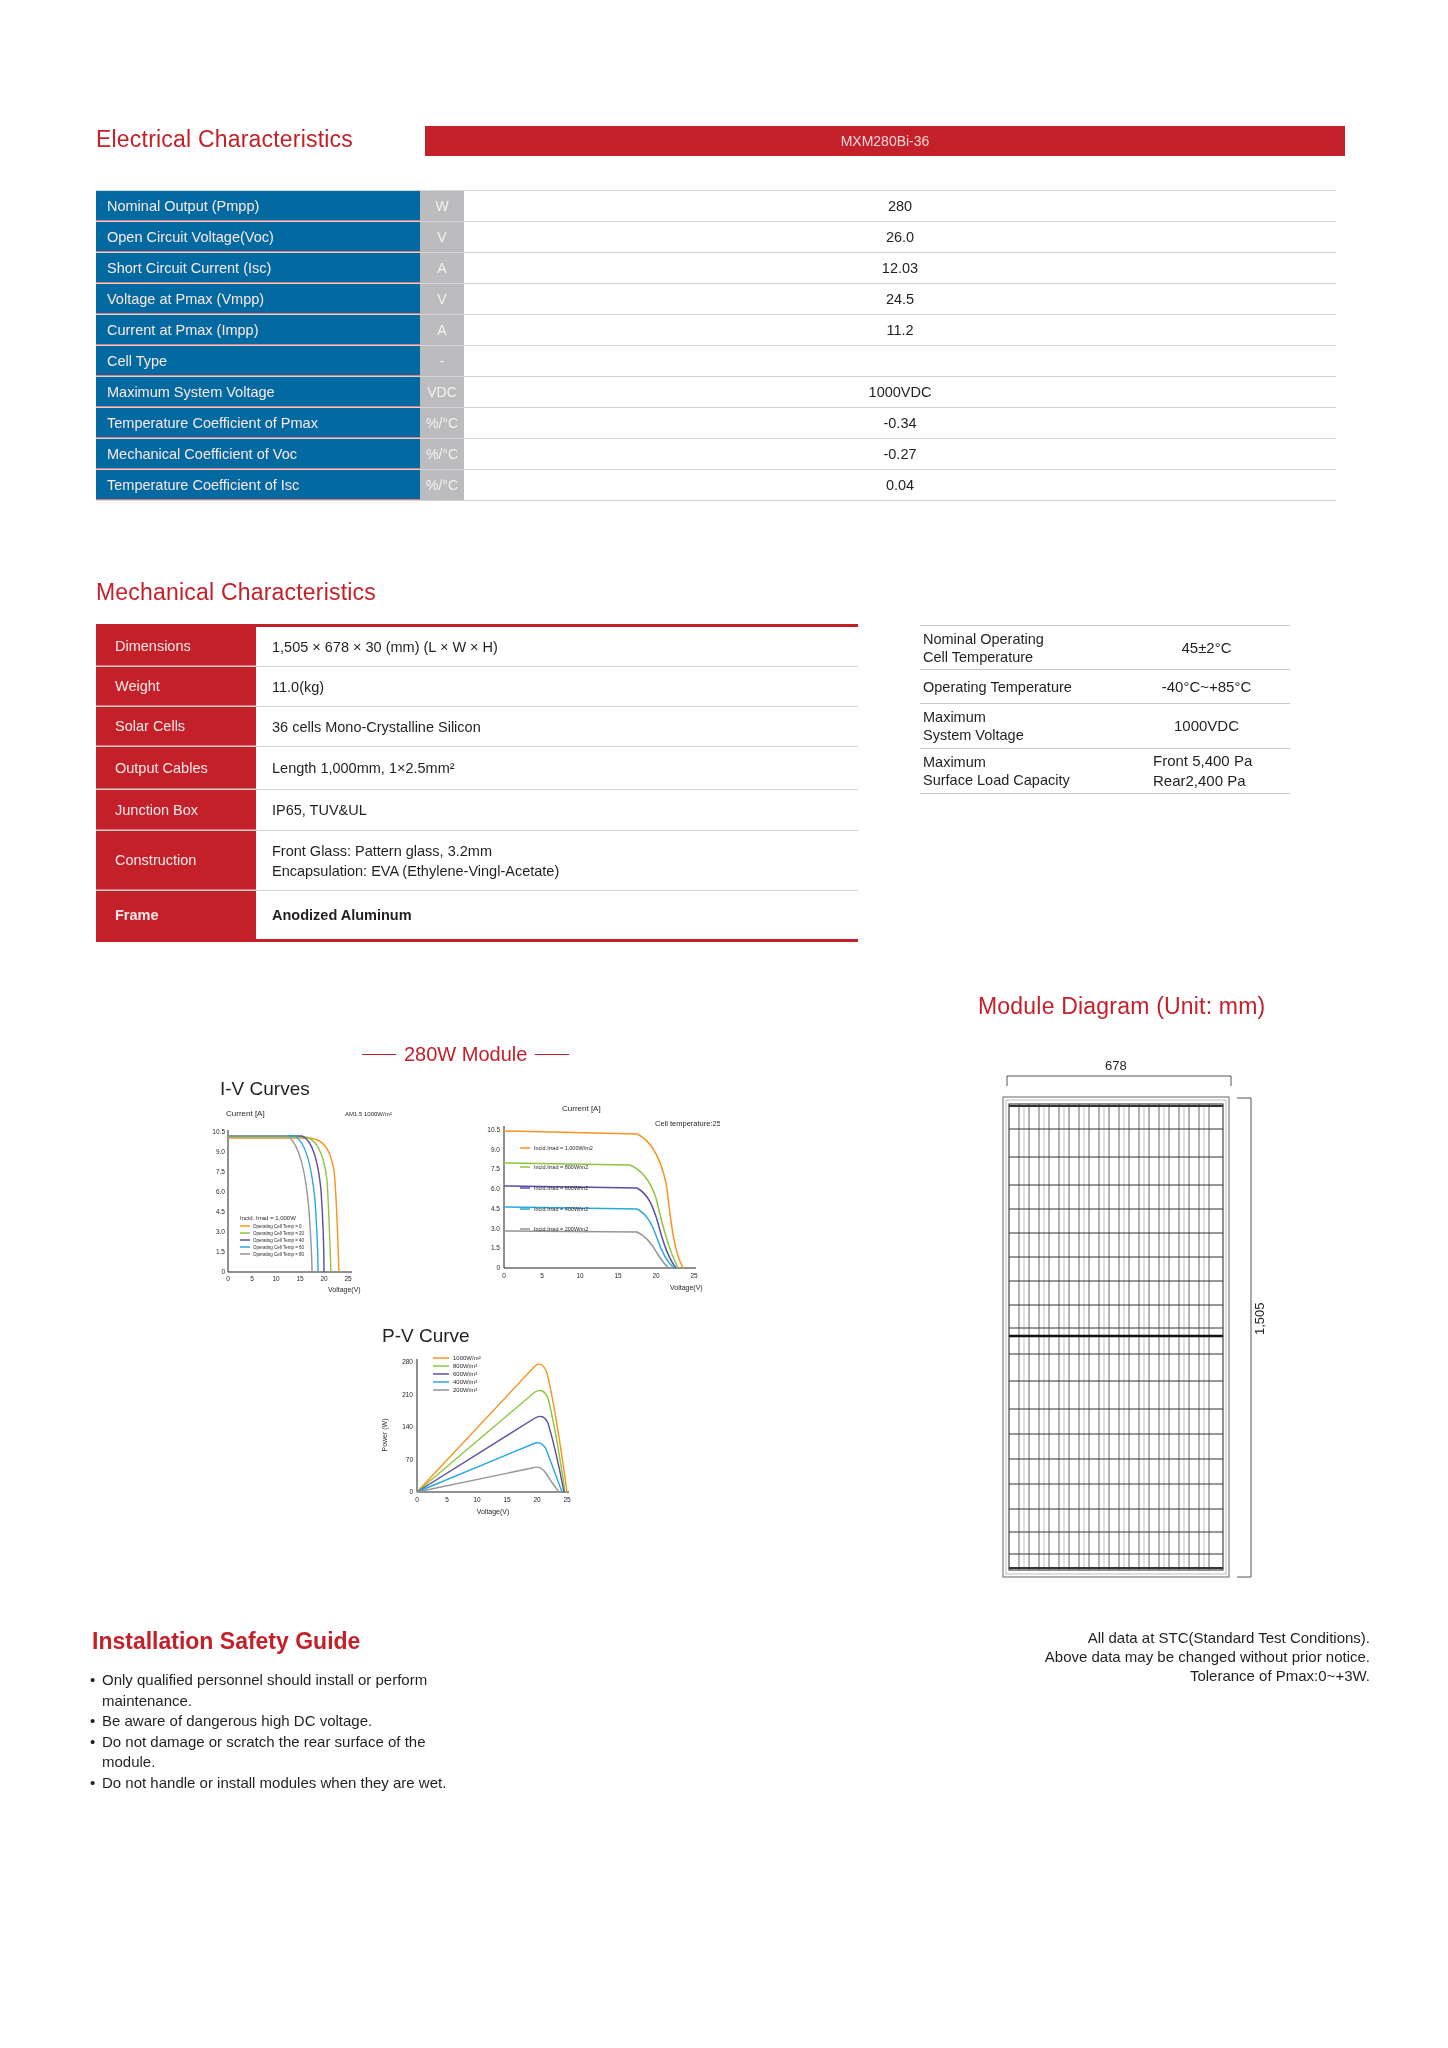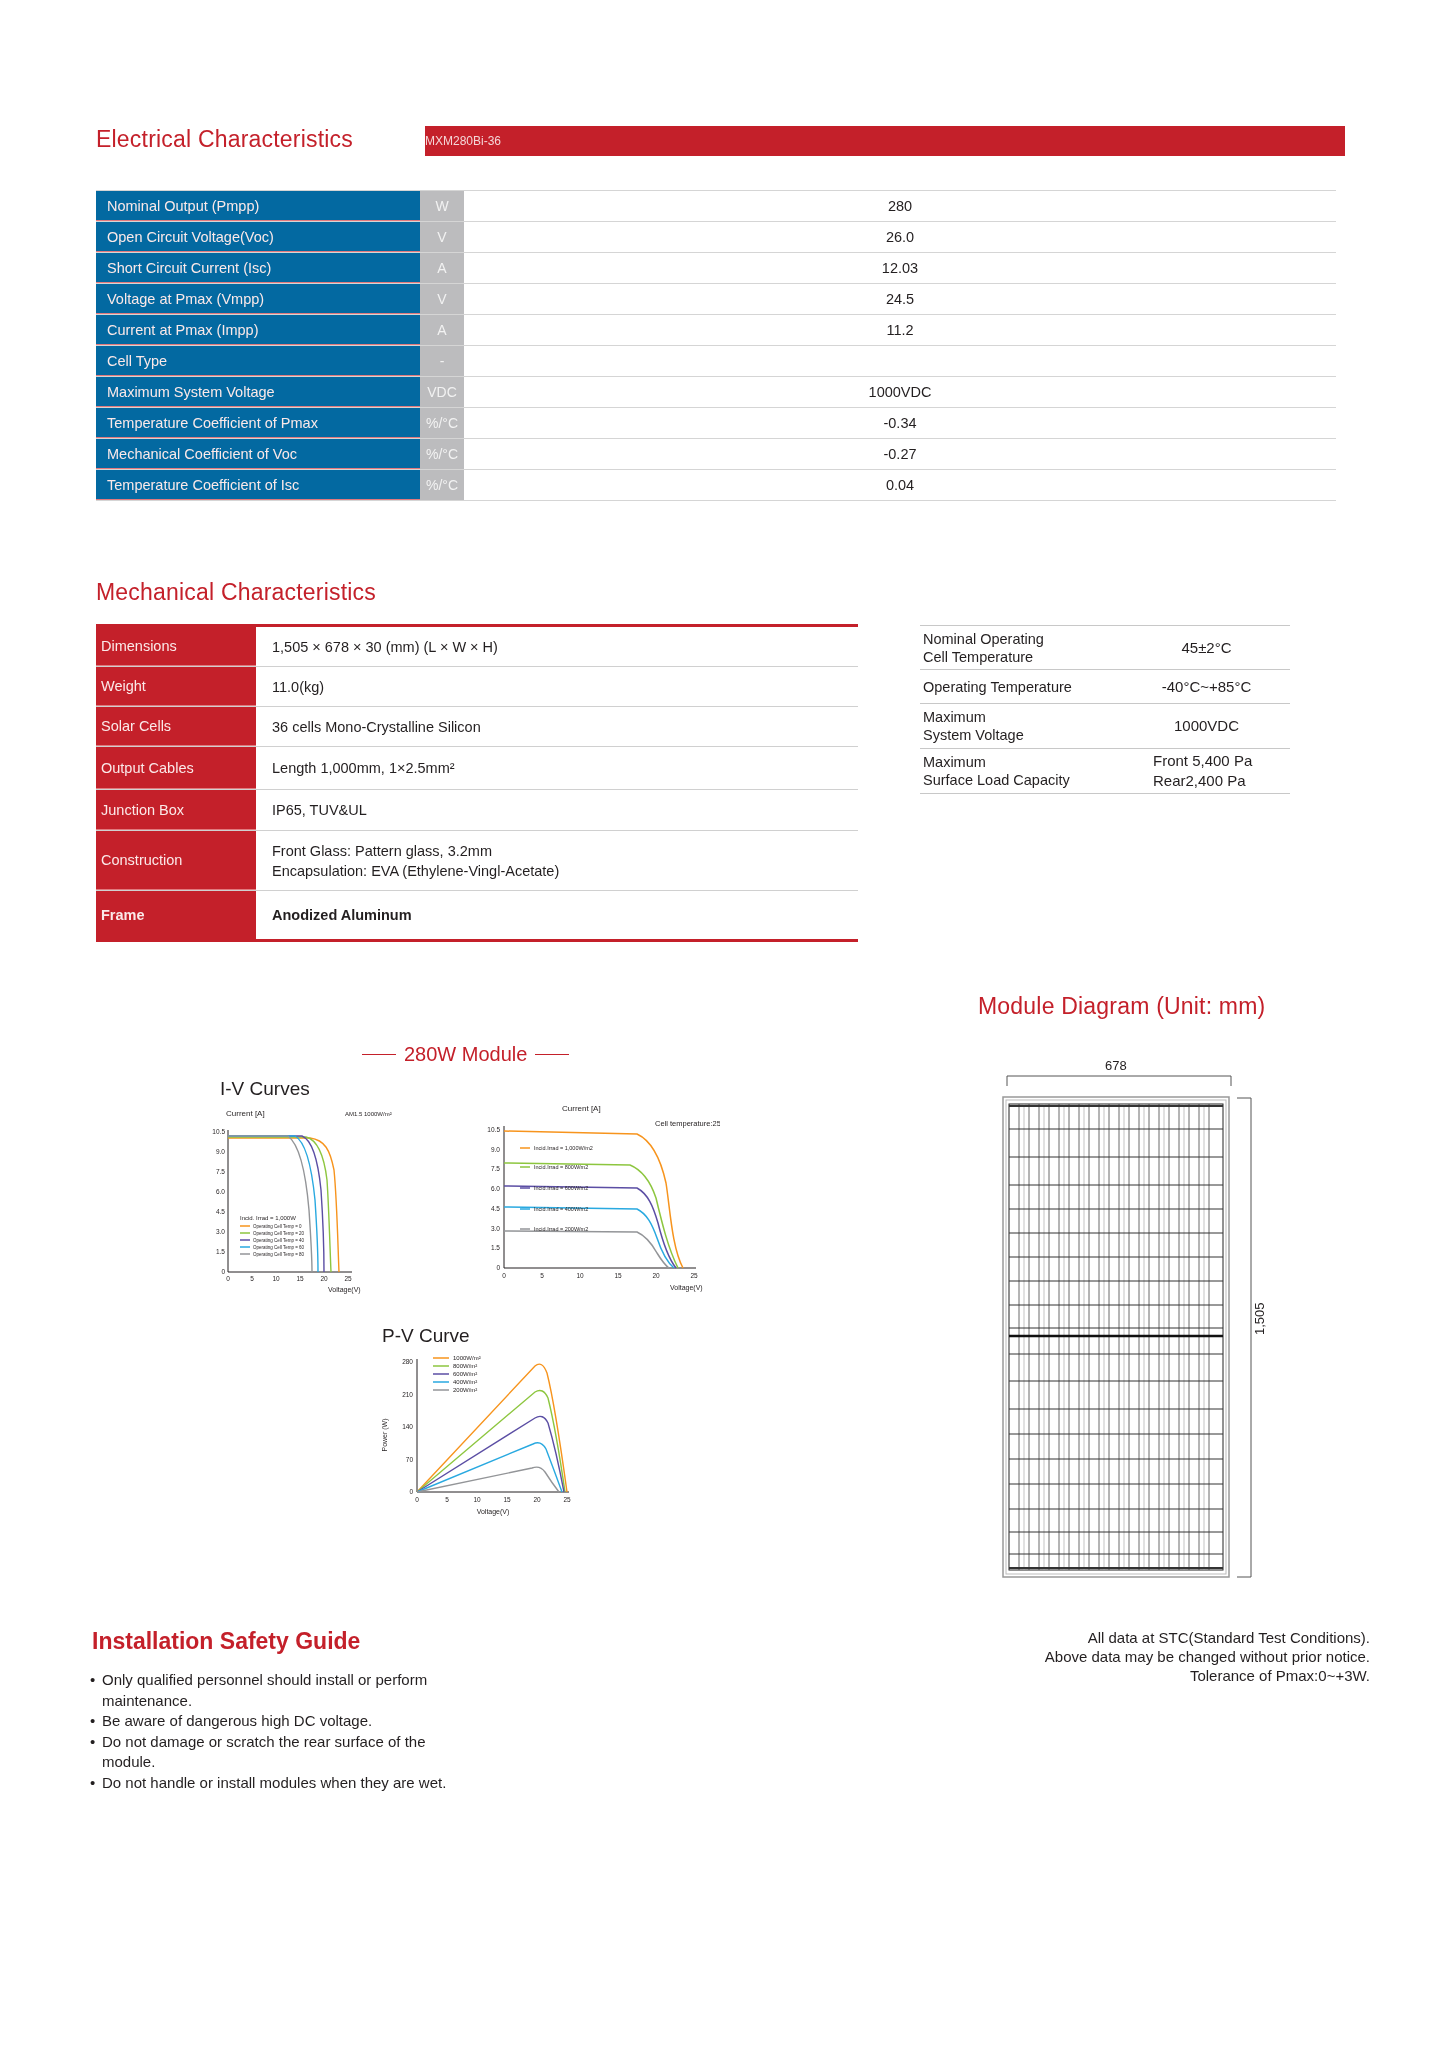--- a/index.html
+++ b/index.html
@@ -3,34 +3,34 @@
 <meta charset="utf-8">
 <style>
   html, body { margin:0; padding:0; background:#ffffff; }
   body { width:1448px; height:2048px; position:relative; overflow:hidden;
          font-family:"Liberation Sans", "DejaVu Sans", sans-serif; color:#231f20; }
   .abs { position:absolute; }
   .sec-title { font-size:23px; font-weight:400; color:#c4202a; letter-spacing:0.2px; }
 
   
   .model-bar { left:425px; top:126px; width:920px; height:30px; background:#c4202a; color:#f4d6d7;
-               font-size:12px; line-height:30px; }
+               font-size:14px; text-align:center; line-height:30px; }
   .etable { left:96px; top:190px; width:1240px; }
   .erow { display:flex; height:31px; border-bottom:1px solid #d5d5d5; box-sizing:border-box; }
   .erow:first-child { border-top:1px solid #d5d5d5; height:32px; }
   .ecell-label { width:324px; background:#0369a1; color:#fbe9e9; font-size:14.5px; line-height:30px;
                  padding-left:11px; box-sizing:border-box; border-bottom:1px solid #e1797d; }
   .ecell-unit { width:44px; background:#bcbcbe; color:#f2f2f2; font-size:14px; line-height:30px; text-align:center; }
   .ecell-val { flex:1; text-align:center; font-size:14.5px; line-height:30px; color:#231f20; }
 
   
   .mtable { left:96px; top:624px; width:762px; border-top:3px solid #c4202a; border-bottom:3px solid #c4202a; }
   .mrow { display:flex; border-bottom:1px solid #d0d0d0; box-sizing:border-box; }
   .mrow:last-child { border-bottom:none;font-weight:bold; }
-  .mcell-label { width:160px; background:#c4202a; color:#fbe9e9; font-size:14.5px; padding-left:5px;
+  .mcell-label { width:160px; background:#c4202a; color:#fbe9e9; font-size:14.5px; padding-left:19px;
                  box-sizing:border-box; display:flex; align-items:center; border-bottom:1px solid #e1797d; }
   .mrow:last-child .mcell-label { border-bottom:none; }
   .mcell-val { flex:1; font-size:14.5px; padding-left:16px; display:flex; flex-direction:column; justify-content:center; line-height:20px; }
 
   
   .stable { left:920px; top:625px; width:370px; border-top:1px solid #c8c8c8; }
   .srow { display:flex; border-bottom:1px solid #c8c8c8; padding:3px 0; align-items:center; }
   .scell-label { width:200px; font-size:14.5px; line-height:18px; padding-left:3px; }
   .scell-val { flex:1; font-size:15px; line-height:20px; text-align:center; }
 

